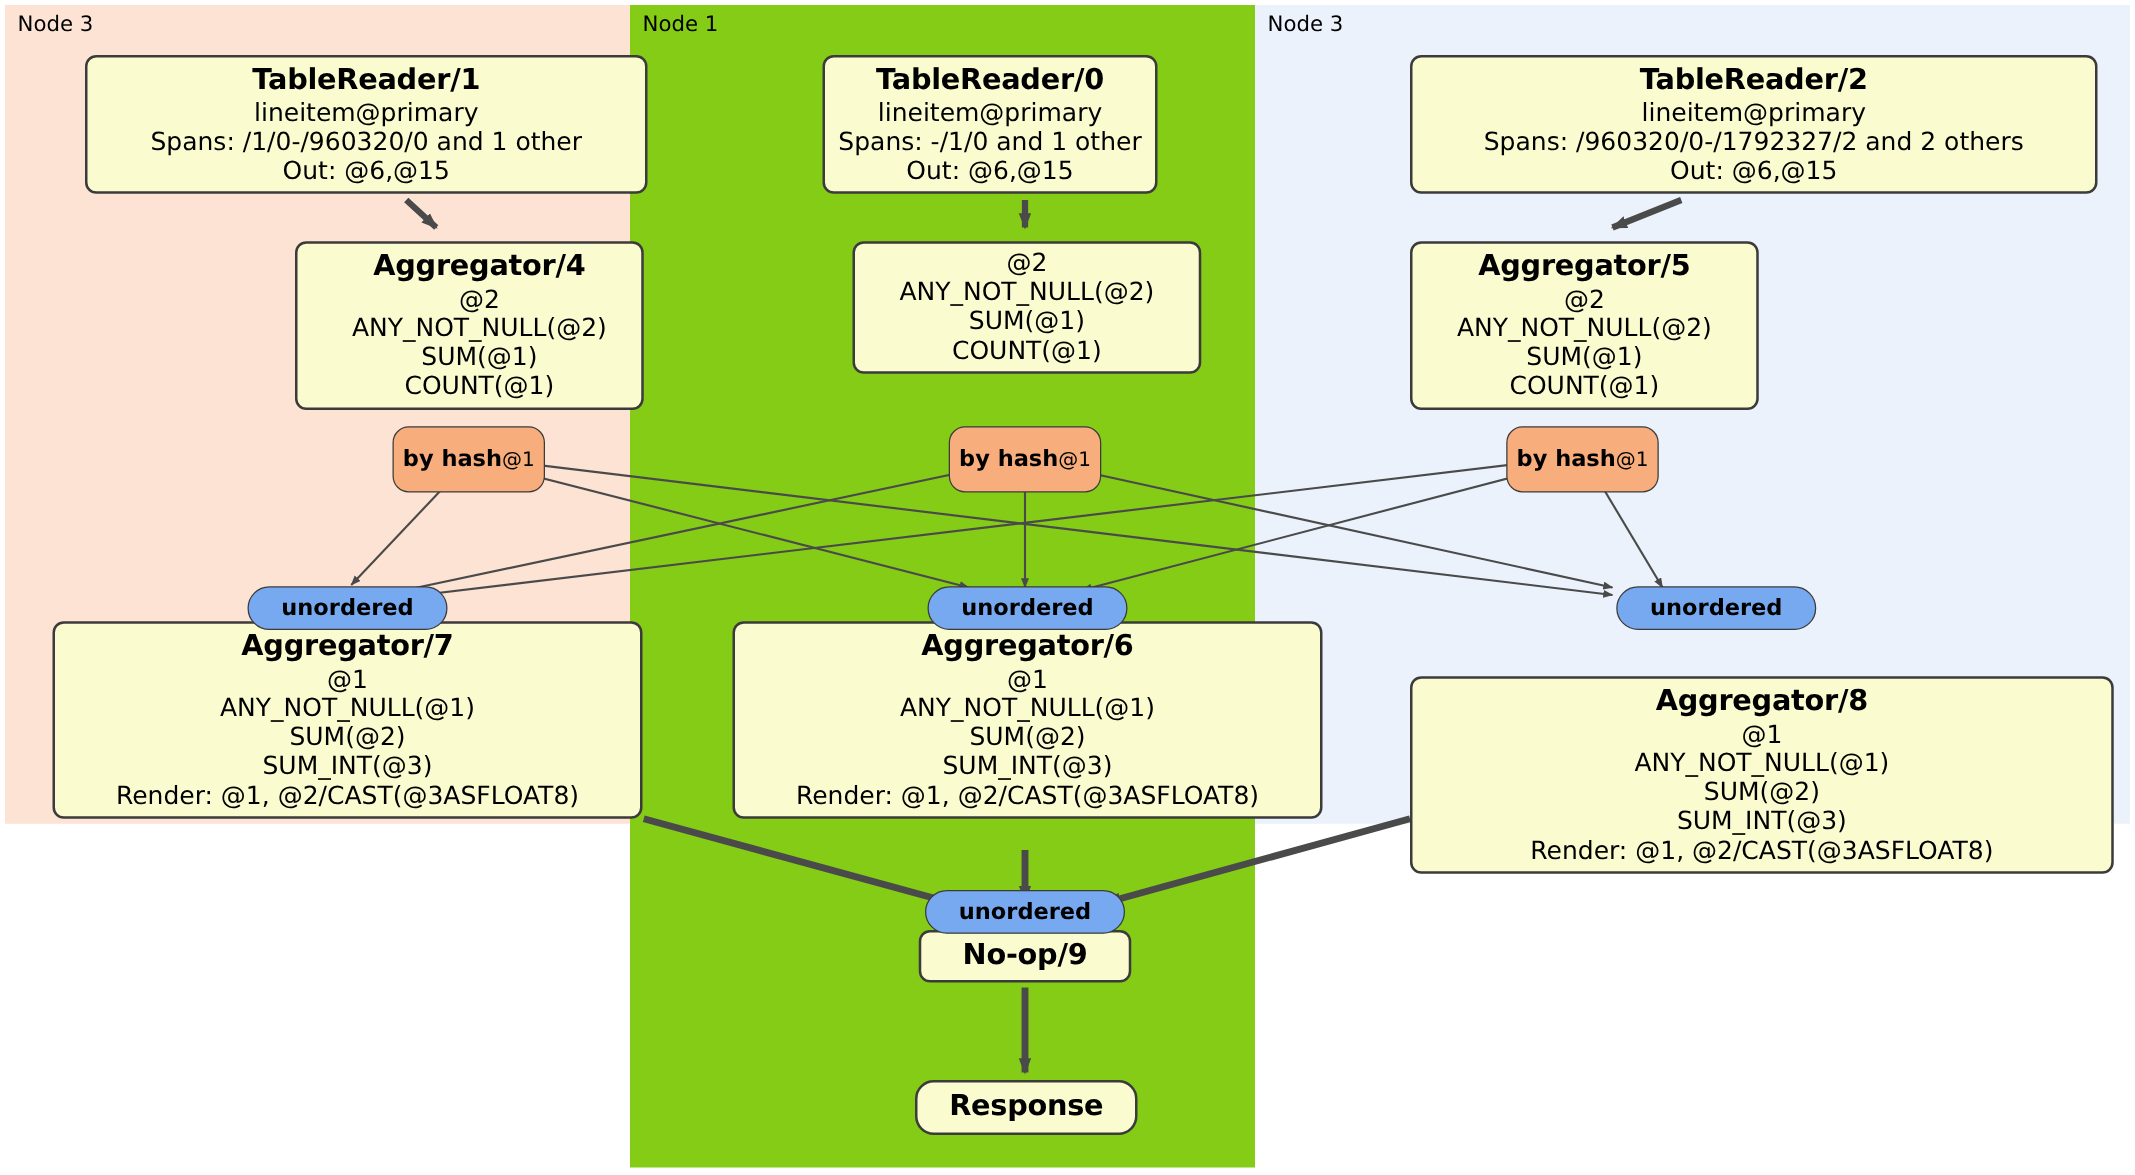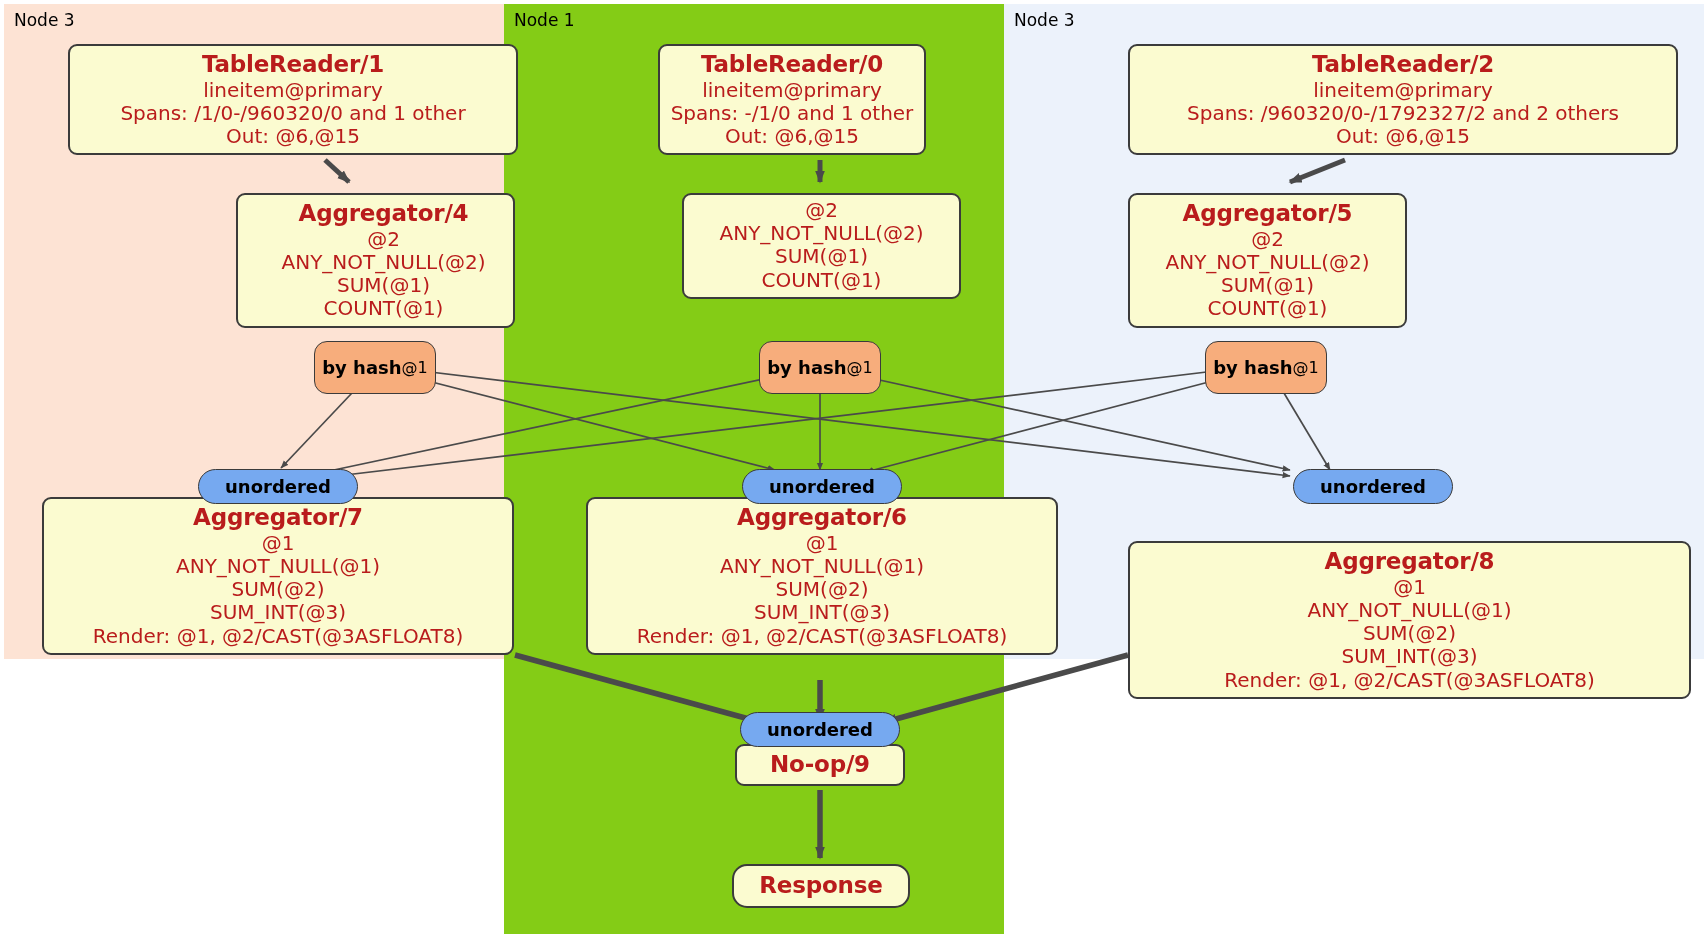--- a/index.html
+++ b/index.html
@@ -33,21 +33,21 @@
   
   .proc {
     position: absolute;
     box-sizing: border-box;
     background: #fbfbd0;
     border: 2px solid #3b3b3b;
     border-radius: 9px;
     text-align: center;
     padding: 4px 8px 5px 8px;
     line-height: 1.16;
-    color: #b91c1c;
+    color: #000000;
     font-size: 20px;
     z-index: 4;
   }
   .proc .title {
     font-weight: bold;
     font-size: 23px;
     letter-spacing: -0.2px;
     line-height: 1.25;
     white-space: nowrap;
   }

